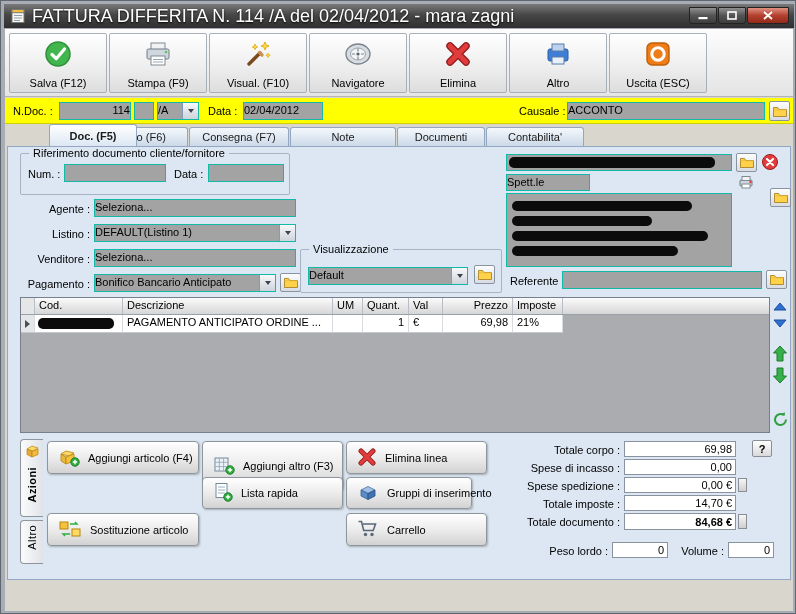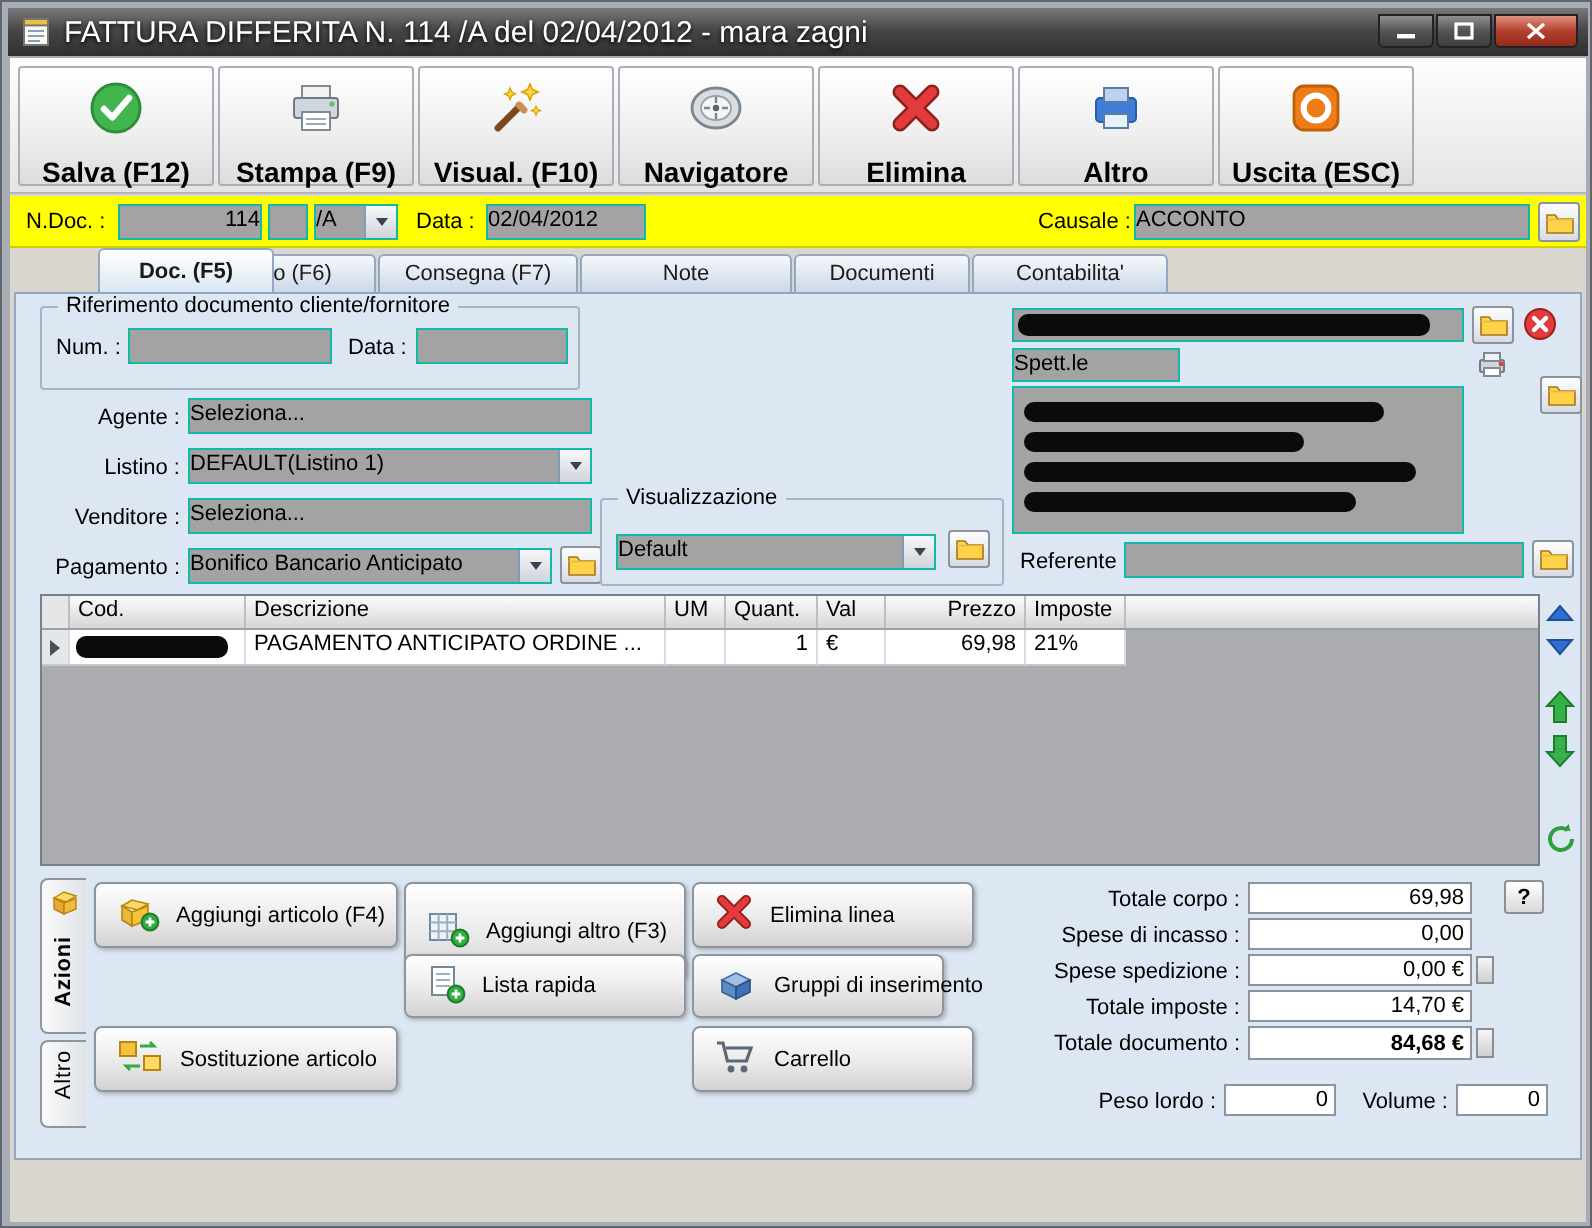--- a/index.html
+++ b/index.html
@@ -4,36 +4,36 @@
 <style>
   * { margin:0; padding:0; box-sizing:border-box; }
   html,body { width:796px; height:614px; overflow:hidden; }
   body { font-family:"Liberation Sans", sans-serif; background:#8d9299; }
 
   .window { position:relative; width:796px; height:614px; background:#a8adb5; border:1px solid #5f666e; }
 
   
   .titlebar { position:absolute; left:3px; top:3px; width:790px; height:24px;
     background:linear-gradient(#7a7a7a,#474747 45%,#2f2f2f); display:flex; align-items:center; padding:0 6px; }
-  .title-text { color:#fff; font-size:15px; margin-left:6px; text-shadow:0 1px 2px #000; white-space:nowrap; }
+  .title-text { color:#fff; font-size:18px; margin-left:6px; text-shadow:0 1px 2px #000; white-space:nowrap; }
   .win-controls { position:absolute; right:5px; top:3px; display:flex; gap:1px; }
   .win-btn { width:28px; height:17px; display:flex; align-items:center; justify-content:center;
     background:linear-gradient(#909090,#545454 50%,#3d3d3d); border:1px solid #222; border-radius:0 0 3px 3px; cursor:default; }
   .win-btn.close { width:42px; background:linear-gradient(#e09181,#b5402f 50%,#92291a); }
 
   
   .app-body { position:absolute; left:4px; top:28px; width:788px; height:582px; background:#d9d6ce; }
 
   
   .toolbar { position:absolute; left:0; top:0; width:788px; height:68px;
     background:linear-gradient(#fdfdfd,#e4e4e4); border-bottom:1px solid #b5b5b5; }
   .tb-btn { position:absolute; top:4px; width:98px; height:60px; display:flex; flex-direction:column; align-items:center;
     justify-content:flex-start; padding-top:5px; gap:4px; background:linear-gradient(#ffffff,#efefef 55%,#dddddd);
     border:1px solid #a9afb7; border-radius:2px; cursor:default; }
-  .tb-label { font-size:14px; color:#000; white-space:nowrap;font-weight:bold; }
+  .tb-label { font-size:11px; color:#000; white-space:nowrap; }
 
   
   .docbar { position:absolute; left:0; top:69px; width:788px; height:26px; background:#ffff00; border-bottom:1px solid #cfcf00; }
 
   
   .tabstrip { position:absolute; left:0; top:96px; width:788px; height:21px; }
   .tab { position:absolute; bottom:0; height:19px; background:linear-gradient(#f4f8fc,#ccd9e8);
     border:1px solid #93a8c0; border-bottom:none; border-radius:3px 3px 0 0; display:flex; align-items:center;
     justify-content:center; font-size:11px; color:#1a1a1a; cursor:default; }
   .tab.active { height:22px; z-index:3; background:linear-gradient(#ffffff,#dce7f3); font-weight:bold;margin-left:40px; }

